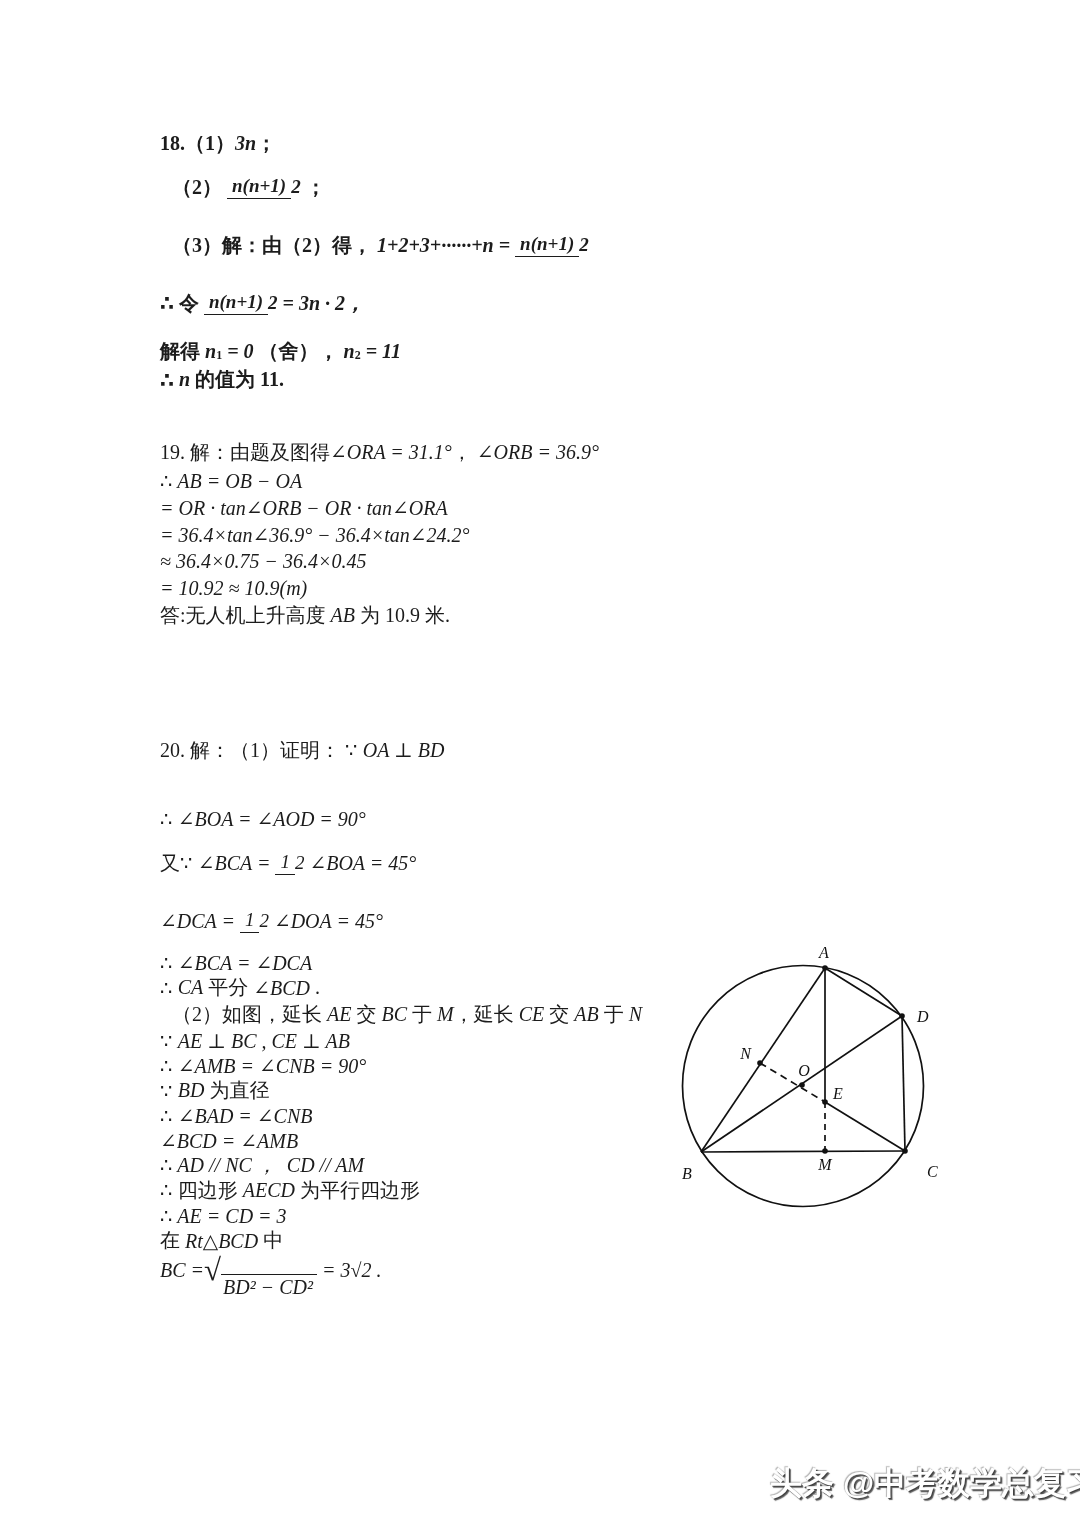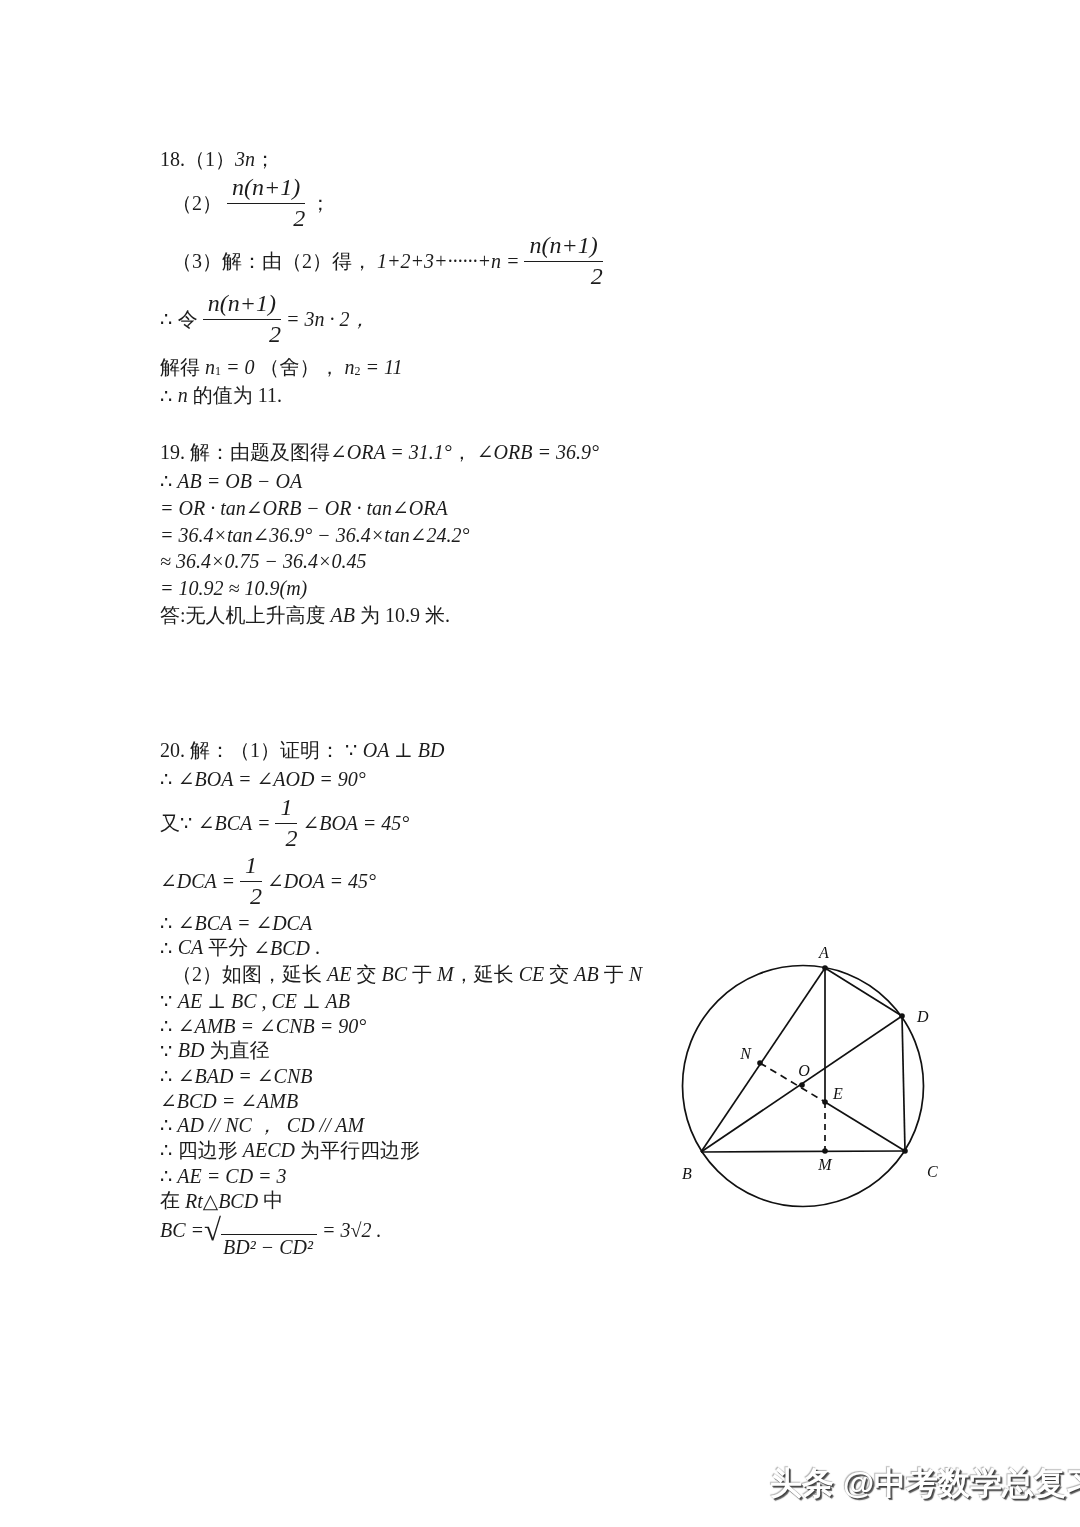--- a/index.html
+++ b/index.html
@@ -1,21 +1,21 @@
 <!DOCTYPE html>
 <html><head>
 <meta charset="utf-8">
 <style>
   * { margin:0; padding:0; box-sizing:border-box; }
   html,body { width:1080px; height:1527px; background:#ffffff; overflow:hidden; }
   body { position:relative; color:#1c1c1c;
          font-family:"Liberation Serif","DejaVu Serif","DejaVu Sans",serif; }
 
   .sec { position:absolute; left:160px; width:560px; }
-  #sec18 { top:144px; }
+  #sec18 { top:128px;font-weight:bold; }
   #sec19 { top:437px; }
   #sec20 { top:736px; }
 
   .ln { display:flex; align-items:center; white-space:pre;
         font-size:20px; }
   .cn { font-style:normal; }
   .m  { font-style:italic;
         font-family:"Liberation Serif","DejaVu Serif","DejaVu Sans",serif; }
   .ind { padding-left:12px; }
 
@@ -23,29 +23,29 @@
   #sec18 .r1 { height:30px; }
   #sec18 .rf { height:58px; }
   #sec18 .r5 { height:30px; margin-top:4px; }
   #sec18 .r6 { height:27px; }
 
   #sec19 .r1 { height:30px; }
   #sec19 .r2 { height:34px; }
   #sec19 .rr { height:27px; }
 
   #sec20 .ra { height:28px; }
-  #sec20 .rb { height:30px; }
+  #sec20 .rb { height:30px;margin-top:40px; }
   #sec20 .rf { height:58px; }
   #sec20 .rc { height:25px; }
   #sec20 .rq { height:28px; }
   #sec20 .rs { height:42px; margin-top:-4px; }
 
   
-  .frac { display:inline-flex; flex-direction:column; align-items:flex-end;
-          vertical-align:middle; margin:0 5px; font-size:24px; line-height:1.15; }
+  .frac { display:inline-flex; flex-direction:row; align-items:flex-start;
+          vertical-align:middle; margin:0 5px; font-size:19px; line-height:1.15; }
   .frac .num { padding:0 5px 1px 5px; border-bottom:1.6px solid #1c1c1c;
                font-style:italic; }
   .frac .den { padding-top:1px; font-style:italic; }
 
   
   sub.idx { font-size:12px; font-style:normal; position:relative; top:4px; left:0px; }
 
   
   .rad { font-style:normal; font-size:31px; line-height:1; font-weight:400;
          transform:translateY(-1px); }

